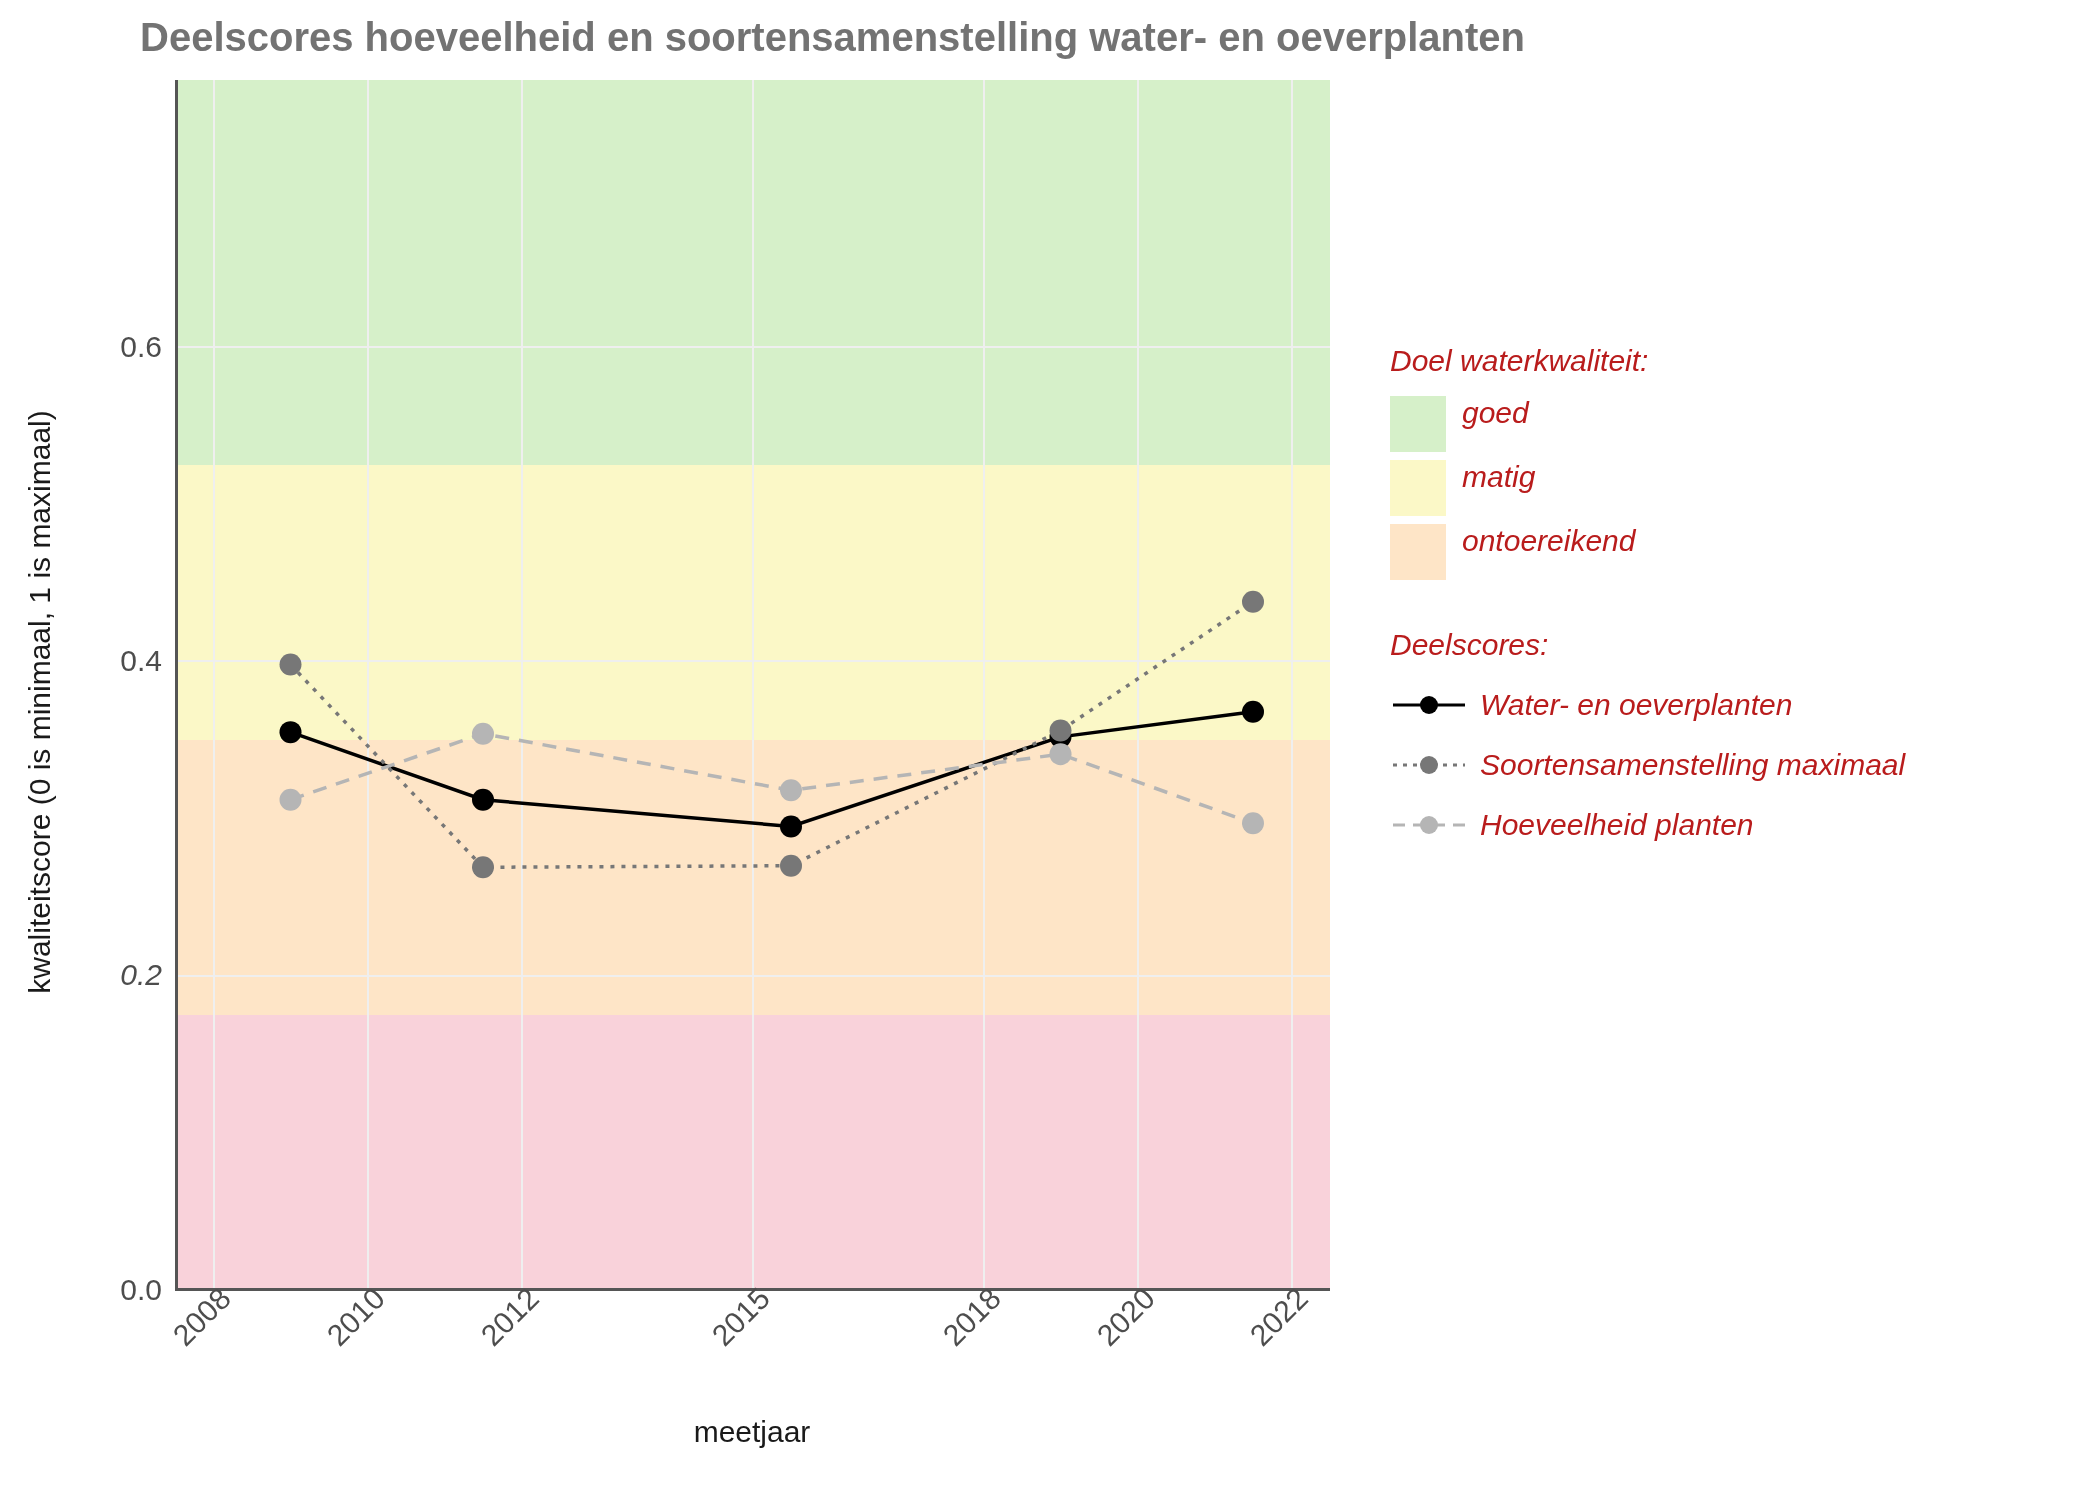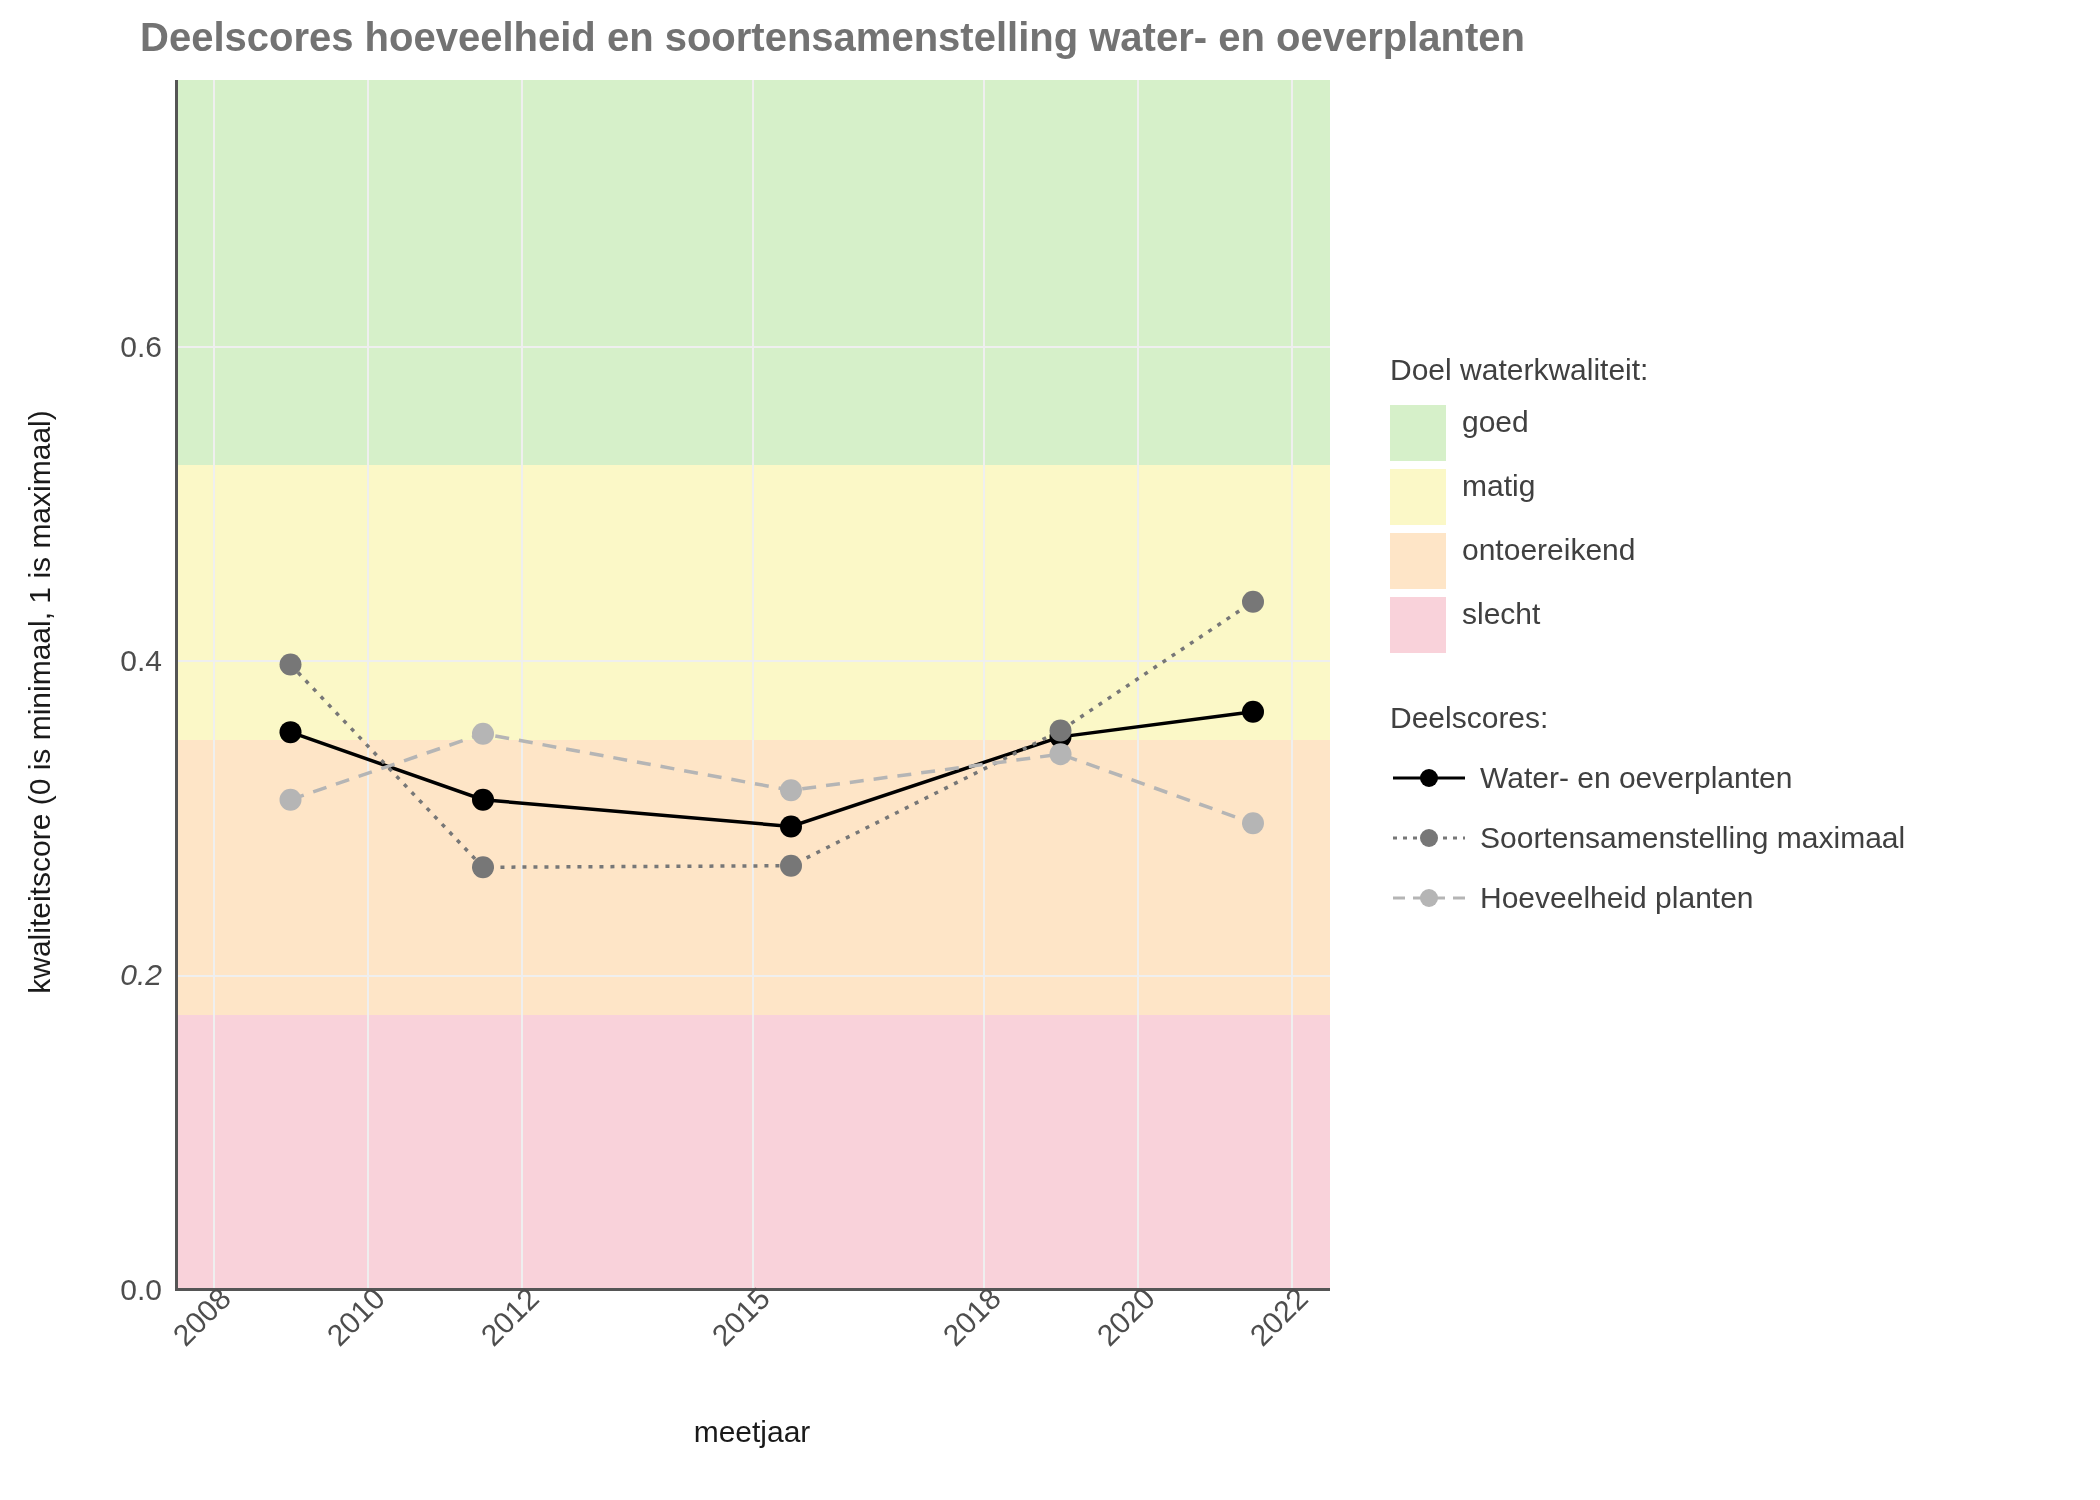--- a/index.html
+++ b/index.html
@@ -88,23 +88,24 @@
     position: absolute;
     left: 752px;
     top: 1415px;
     transform: translateX(-50%);
     font-size: 30px;
     color: #1a1a1a;
   }
   .legend {
     position: absolute;
     left: 1390px;
-    top: 353px;
-    font-size: 30px;
-    color: #404040;
+    top: 344px;
+    font-size: 30px;
+    color: #b91c1c;
+    font-style: italic;
   }
   .legend-title {
     font-size: 30px;
     margin-bottom: 18px;
   }
   .legend-item {
     display: flex;
     align-items: flex-start;
     margin-bottom: 8px;
     height: 56px;
@@ -204,24 +205,20 @@
         <span>goed</span>
       </div>
       <div class="legend-item">
         <div class="legend-swatch" style="background:#fbf8c7;"></div>
         <span>matig</span>
       </div>
       <div class="legend-item">
         <div class="legend-swatch" style="background:#fee5c7;"></div>
         <span>ontoereikend</span>
       </div>
-      <div class="legend-item">
-        <div class="legend-swatch" style="background:#f9d2da;"></div>
-        <span>slecht</span>
-      </div>
     </div>
 
     <div class="legend-section">
       <div class="legend-title">Deelscores:</div>
 
       <div class="legend-line-item">
         <svg class="legend-line-svg" viewBox="0 0 78 40">
           <line x1="3" y1="20" x2="75" y2="20" stroke="#000000" stroke-width="3"></line>
           <circle cx="39" cy="20" r="9" fill="#000000"></circle>
         </svg>

